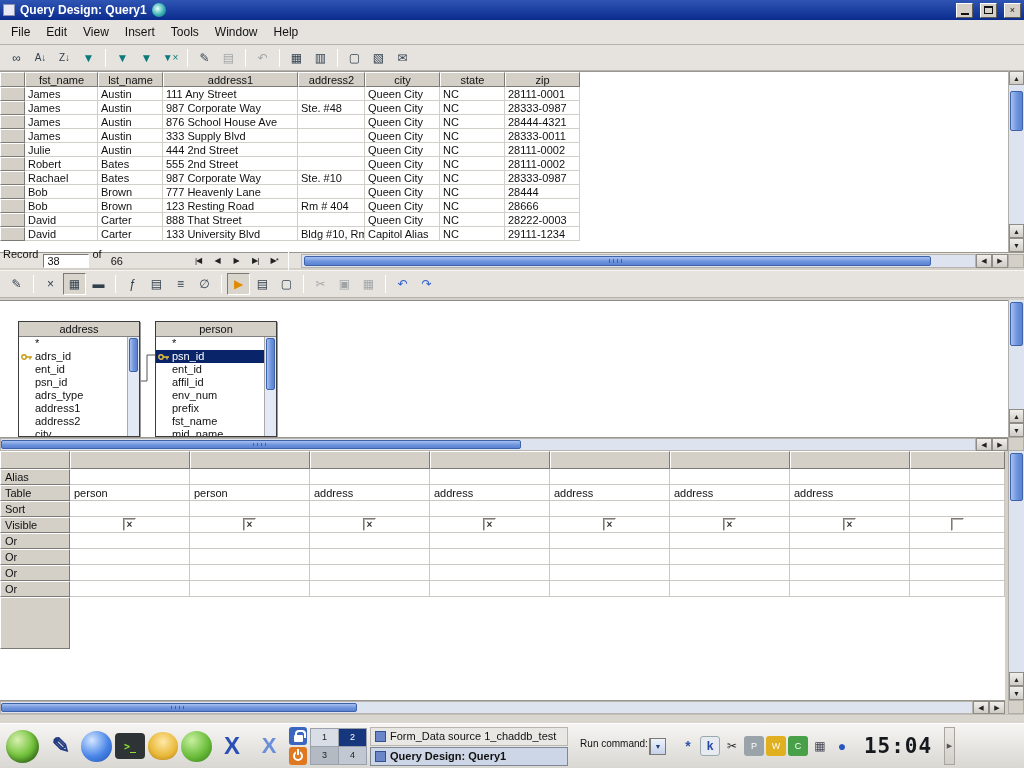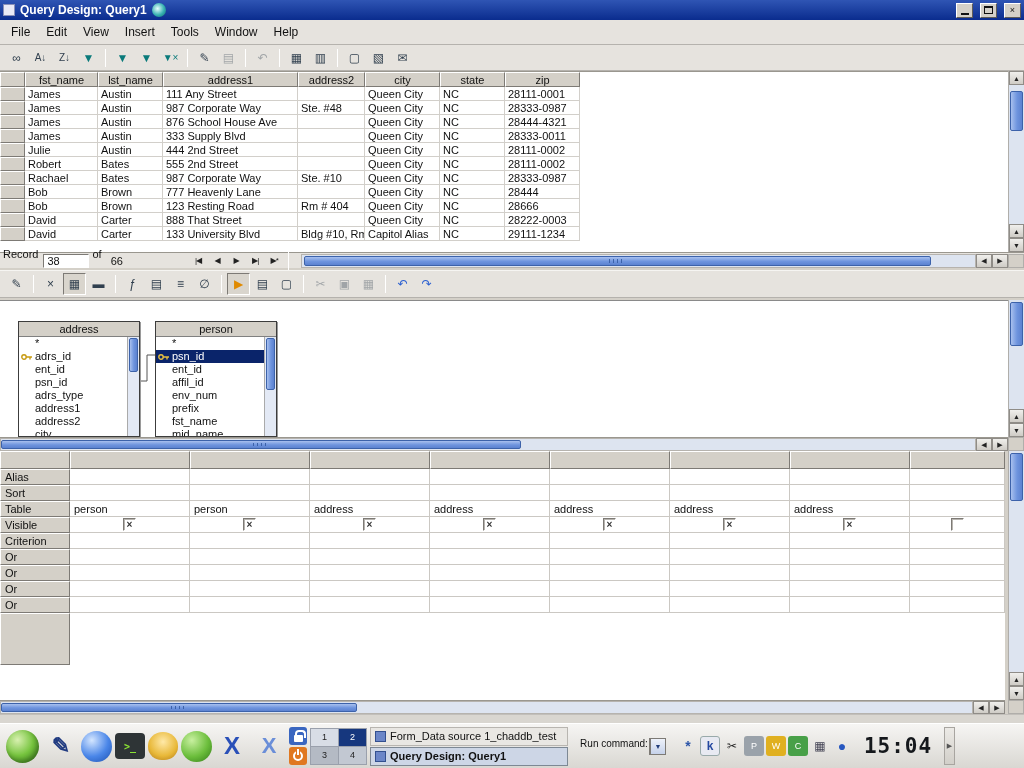--- a/index.html
+++ b/index.html
@@ -456,42 +456,42 @@
             <td class="c"></td>
             <td class="c"></td>
             <td class="c"></td>
             <td class="c"></td>
             <td class="c"></td>
             <td class="c"></td>
             <td class="c"></td>
             <td class="c"></td>
           </tr>
       <tr>
-            <td class="lab">Sort</td>
-            <td class="c"></td>
-            <td class="c"></td>
-            <td class="c"></td>
-            <td class="c"></td>
-            <td class="c"></td>
-            <td class="c"></td>
-            <td class="c"></td>
-            <td class="c"></td>
-          </tr>
-      <tr>
             <td class="lab">Table</td>
             <td class="c">person</td>
             <td class="c">person</td>
             <td class="c">address</td>
             <td class="c">address</td>
             <td class="c">address</td>
             <td class="c">address</td>
             <td class="c">address</td>
             <td class="c"></td>
           </tr>
       <tr>
+            <td class="lab">Sort</td>
+            <td class="c"></td>
+            <td class="c"></td>
+            <td class="c"></td>
+            <td class="c"></td>
+            <td class="c"></td>
+            <td class="c"></td>
+            <td class="c"></td>
+            <td class="c"></td>
+          </tr>
+      <tr>
             <td class="lab">Visible</td>
             <td class="c">
               <div class="cb" data-checked="true"></div>
             </td>
             <td class="c">
               <div class="cb" data-checked="true"></div>
             </td>
             <td class="c">
               <div class="cb" data-checked="true"></div>
             </td>
@@ -503,31 +503,20 @@
             </td>
             <td class="c">
               <div class="cb" data-checked="true"></div>
             </td>
             <td class="c">
               <div class="cb" data-checked="true"></div>
             </td>
             <td class="c">
               <div class="cb" data-checked="false"></div>
             </td>
-          </tr>
-      <tr>
-            <td class="lab">Criterion</td>
-            <td class="c"></td>
-            <td class="c"></td>
-            <td class="c"></td>
-            <td class="c"></td>
-            <td class="c"></td>
-            <td class="c"></td>
-            <td class="c"></td>
-            <td class="c"></td>
           </tr>
       <tr>
             <td class="lab">Or</td>
             <td class="c"></td>
             <td class="c"></td>
             <td class="c"></td>
             <td class="c"></td>
             <td class="c"></td>
             <td class="c"></td>
             <td class="c"></td>

